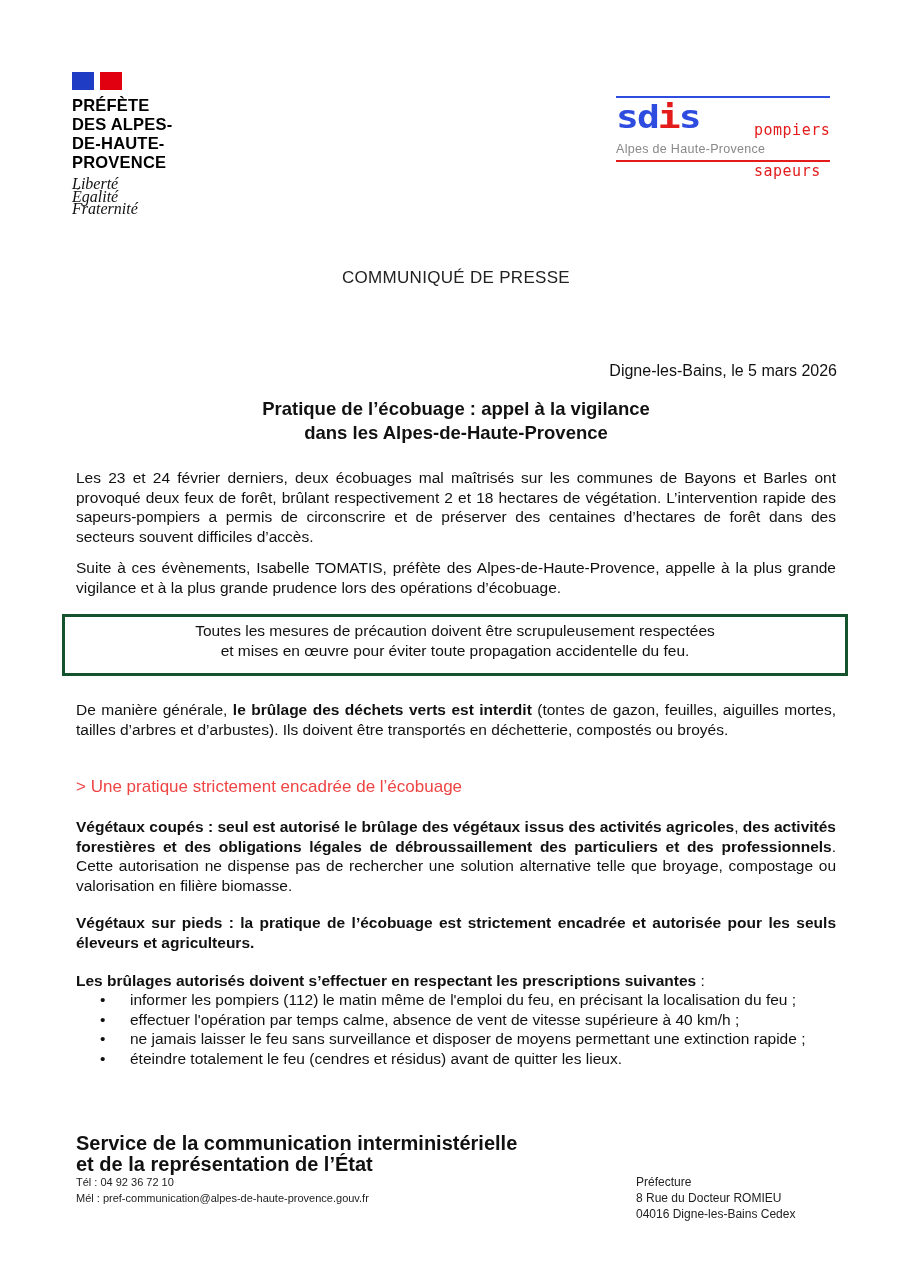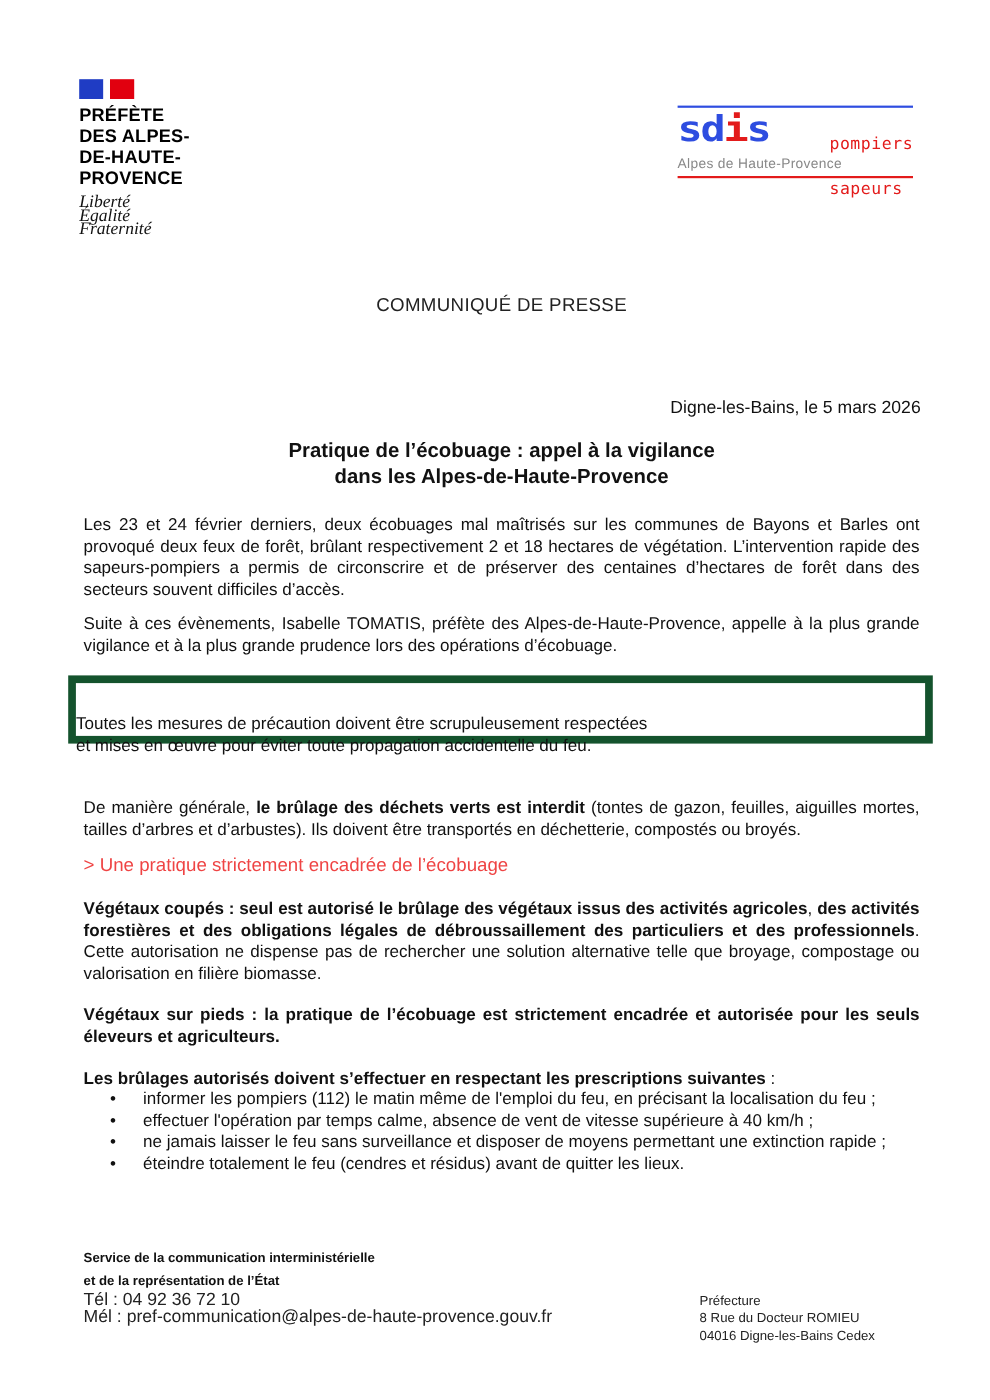--- a/index.html
+++ b/index.html
@@ -27,34 +27,34 @@
 
   #press-label { left:0; width:912px; top:268px; text-align:center; font-size:17px; color:#222; letter-spacing:0.3px; }
   #date-line { right:63px; top:334px; font-size:16px; color:#111;margin-top:28px; }
 
   #title { left:0; width:912px; top:397px; text-align:center; font-weight:bold; font-size:18.5px; line-height:24px; color:#111; }
 
   .para { left:76px; width:760px; font-size:15.5px; line-height:19.5px; text-align:justify; color:#111; }
   #para1 { top:468px; }
   #para2 { top:558px; }
 
-  #callout { left:62px; top:614px; width:786px; height:62px; border:7px solid #14532d; box-sizing:border-box;
-             text-align:left; font-size:15.5px; line-height:19.5px; padding-top:28px; color:#111; }
+  #callout { left:62px; top:614px; width:786px; height:62px; border:3px solid #14532d; box-sizing:border-box;
+             text-align:center; font-size:15.5px; line-height:19.5px; padding-top:4px; color:#111; }
 
-  #para3 { top:700px;margin-top:25px; }
+  #para3 { top:700px; }
   #section-heading { left:76px; top:777px; font-weight:normal; font-size:17px; color:#ef4444; }
   #para4 { top:817px; }
   #para5 { top:913px; font-weight:bold; }
   #rules-intro { left:76px; top:971px; font-size:15.5px; line-height:19.5px; }
   #rules-list { left:100px; top:990px; width:736px; margin:0; padding:0; list-style:none; font-size:15.5px; line-height:19.5px; text-align:justify; }
   #rules-list li { position:relative; padding-left:30px; }
   #rules-list li .bullet { position:absolute; left:0; top:0; }
 
-  #service { left:76px; top:1133px; font-weight:bold; font-size:12px; line-height:21px; color:#111; }
-  #contact { left:76px; top:1174px; font-size:16px; line-height:16px; color:#222; }
+  #service { left:76px; top:1133px; font-weight:bold; font-size:20px; line-height:21px; color:#111; }
+  #contact { left:76px; top:1174px; font-size:11px; line-height:16px; color:#222; }
   #address { left:636px; top:1174px; font-size:12px; line-height:16px; color:#222; }
   b { font-weight:bold; }
 </style>
 </head>
 <body>
 
 <div id="marianne" class="abs">
   <div class="blue"></div>
   <div class="white"></div>
   <div class="red"></div>

